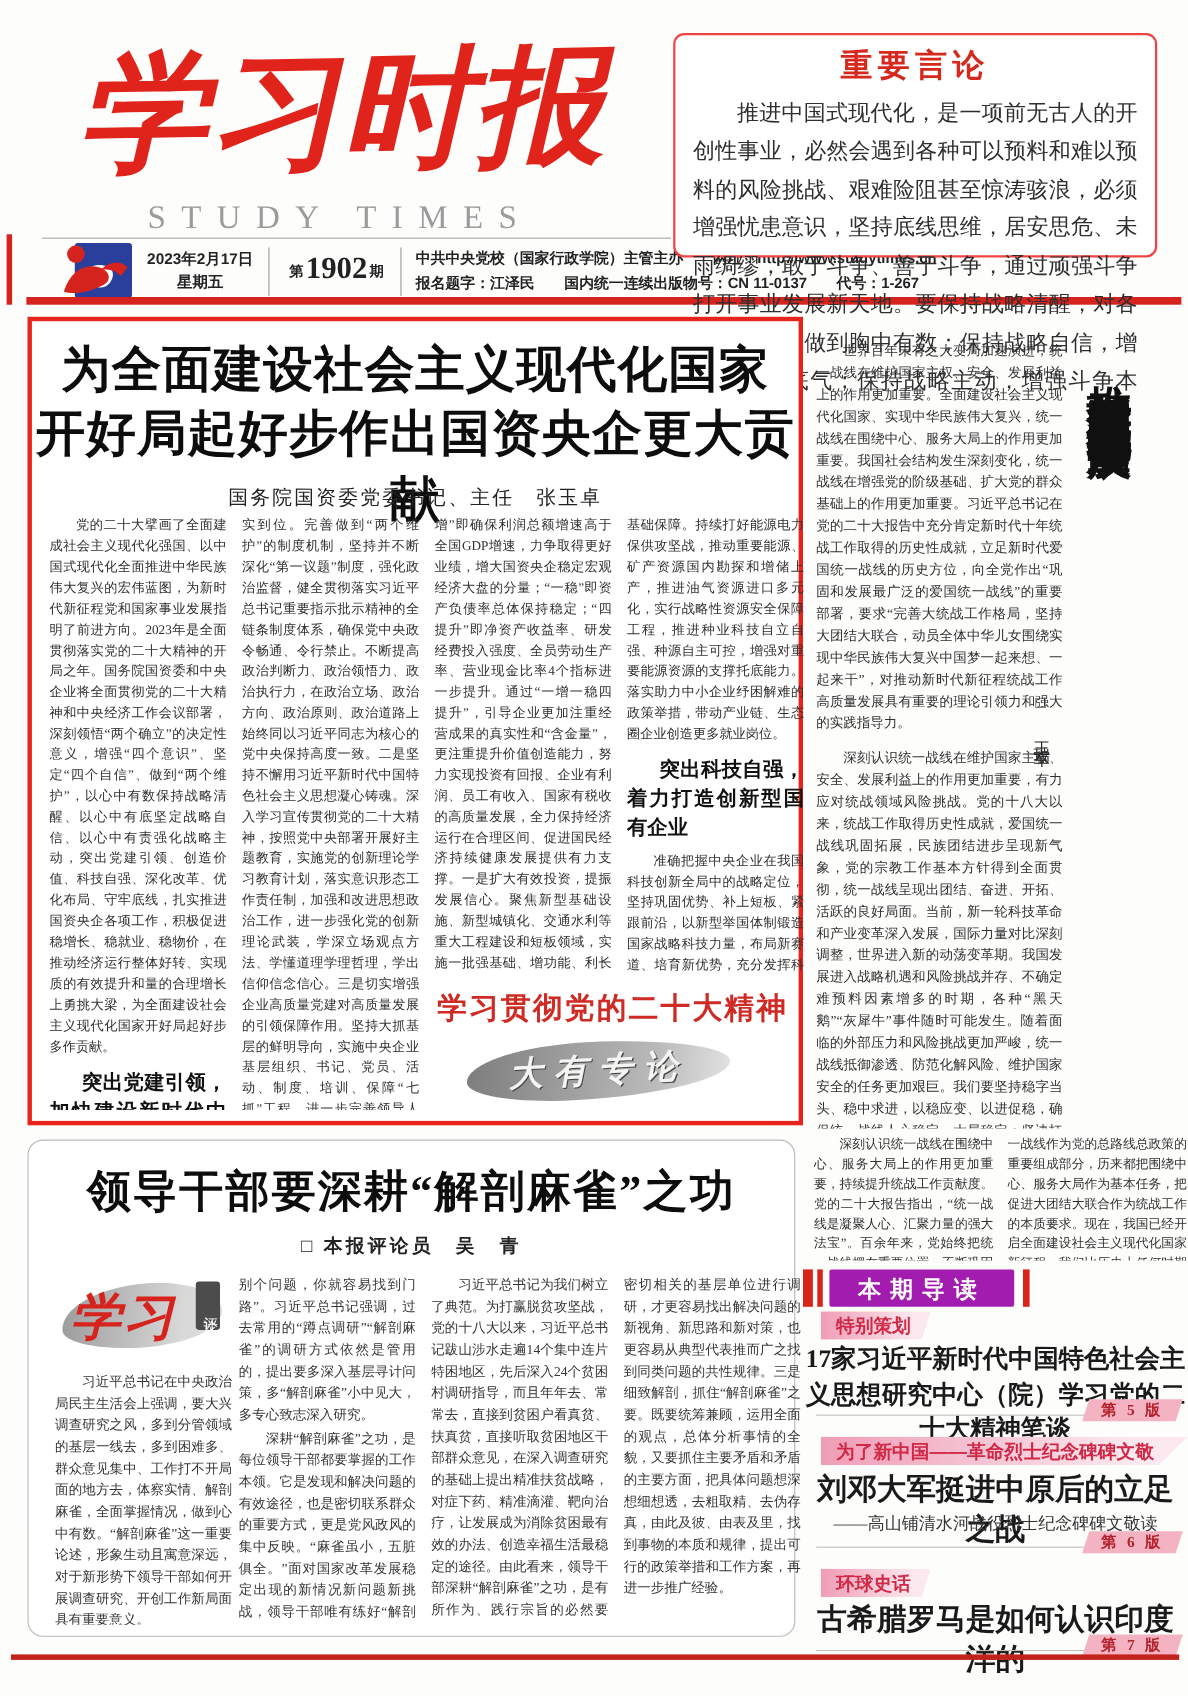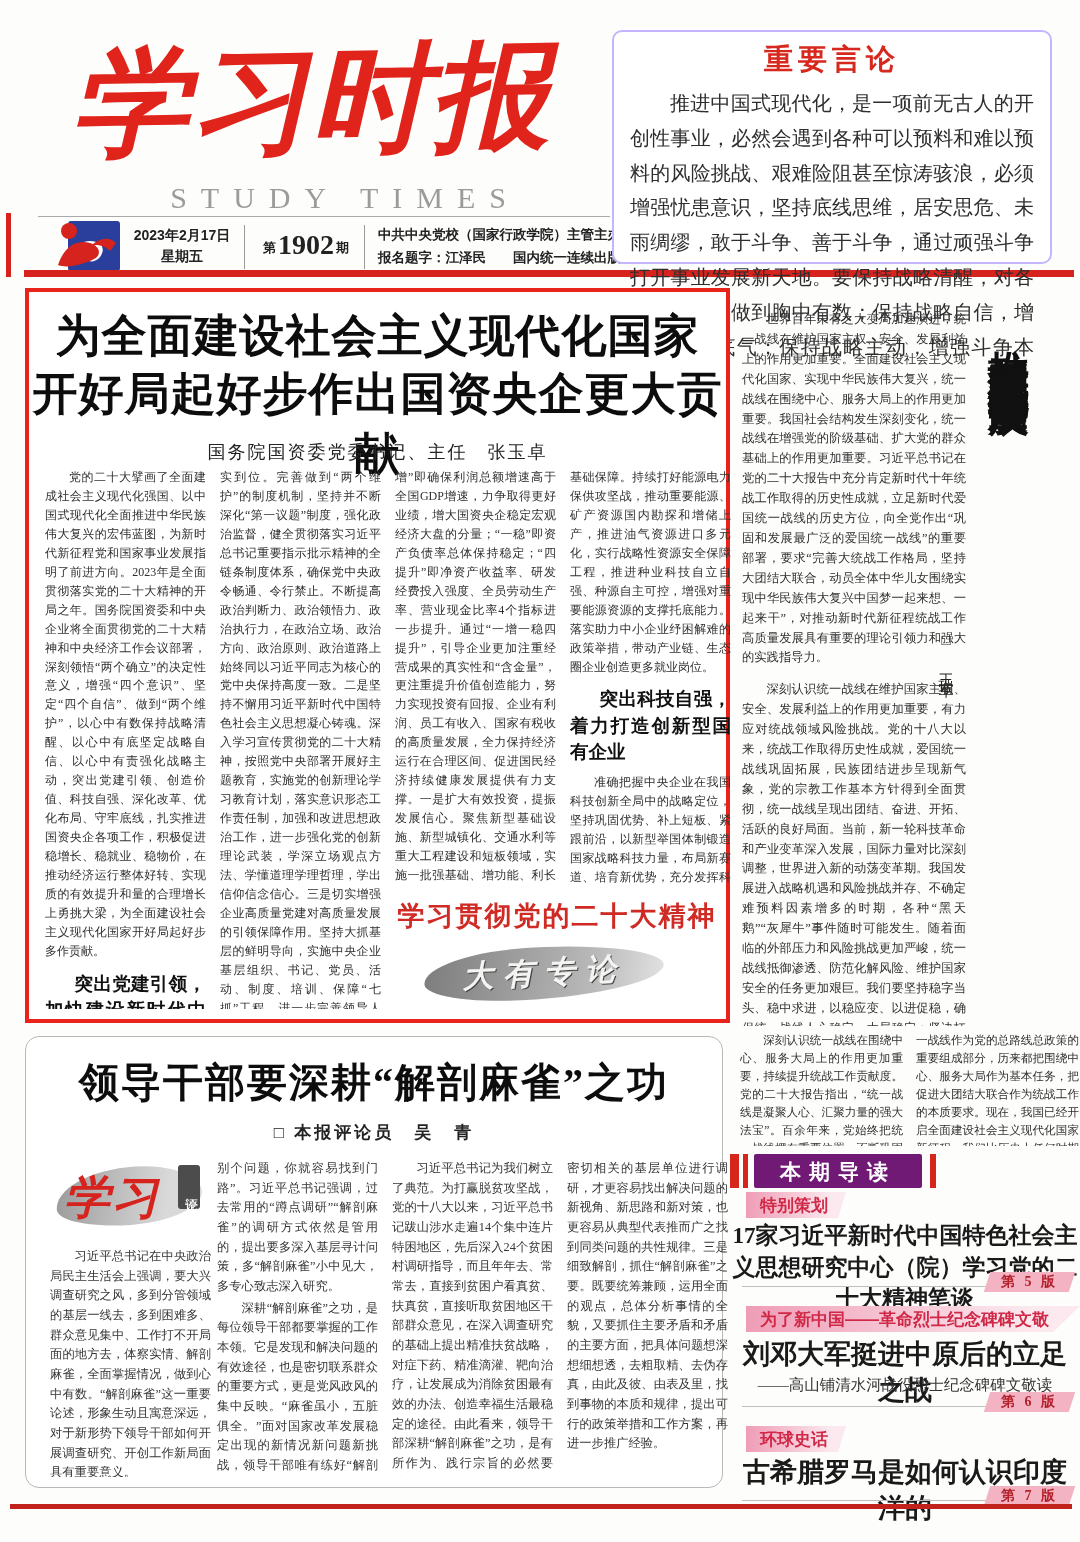--- a/index.html
+++ b/index.html
@@ -3,33 +3,33 @@
 <meta charset="utf-8">
 <style>
   html,body{margin:0;padding:0;background:#e9e9e9;}
   .page{position:relative;width:1080px;height:1542px;background:#fdfdfc;margin:0 auto;overflow:hidden;
         font-family:"Liberation Serif","DejaVu Serif",serif;color:#333;}
   .abs{position:absolute;}
   
   .masthead{left:58px;top:16px;width:505px;height:170px;display:flex;align-items:center;justify-content:center;
             font-family:"DejaVu Serif","Liberation Serif",serif;font-weight:bold;font-style:italic;
             font-size:118px;color:#e0241b;letter-spacing:2px;transform:rotate(-1deg);white-space:nowrap;}
-  .english{left:120px;top:181px;width:400px;text-align:right;font-size:30px;letter-spacing:14px;color:#9b9b9b;
+  .english{left:134px;top:181px;width:400px;text-align:left;font-size:30px;letter-spacing:14px;color:#9b9b9b;
            font-family:"Liberation Serif",serif;}
   .grayline{left:38px;top:216px;width:572px;height:1px;background:#a9a9a9;}
   .left-redbar{left:6px;top:213px;width:5px;height:64px;background:#d6231d;}
   .red-rule{left:24px;top:270px;width:1050px;height:7px;background:#d6231d;}
   .dateline{left:126px;top:223px;width:480px;height:46px;font-family:"Liberation Sans","DejaVu Sans",sans-serif;}
   .dateblock{position:absolute;left:0;top:2px;width:112px;text-align:center;font-size:14px;font-weight:bold;color:#222;line-height:1.5;}
   .vline{position:absolute;top:2px;width:1px;height:44px;background:#999;}
   .issue{position:absolute;left:128px;top:6px;width:104px;text-align:center;color:#222;font-size:13px;font-weight:bold;}
   .issue b{font-family:"Liberation Serif",serif;font-size:28px;font-weight:bold;vertical-align:-2px;padding:0 2px;}
   .pub{position:absolute;left:252px;top:1px;width:560px;font-size:13.5px;font-weight:bold;color:#222;line-height:1.7;white-space:nowrap;}
   
-  .remarks{left:612px;top:30px;width:440px;height:234px;border:2px solid #c4b5fd;border-radius:10px;background:#fff;
+  .remarks{left:612px;top:30px;width:440px;height:204px;border:2px solid #ef4444;border-radius:10px;background:#fff;
            padding:6px 16px;box-sizing:border-box;}
   .remarks-title{text-align:center;color:#d7281e;font-family:"Liberation Sans",sans-serif;font-weight:900;
                  font-size:29px;letter-spacing:5px;margin:2px 0 6px 0;}
   .remarks-text{font-size:20px;line-height:1.74;text-align:justify;color:#2e2e2e;text-indent:2em;
                 font-family:"Liberation Serif",serif;}
   
   .mainbox{left:25px;top:288px;width:705px;height:735px;border:4px solid #e8231c;background:#fff;box-sizing:border-box;}
   .m-h1{position:absolute;left:0;top:14px;width:100%;text-align:center;font-family:"Liberation Sans","DejaVu Sans",sans-serif;
         font-weight:900;font-size:45px;color:#0d0d0d;letter-spacing:1px;}
   .m-h2{top:72px;}
@@ -72,21 +72,21 @@
                  background:linear-gradient(100deg,#9a9a9a,#d9d9d9 75%);border-radius:55% 45% 50% 50%/65% 50% 50% 35%;transform:rotate(-4deg);}
   .xstamp .xi{position:absolute;left:14px;top:2px;font-family:"DejaVu Serif",serif;font-style:italic;font-weight:bold;
               font-size:46px;color:#d6231d;letter-spacing:2px;}
   .xstamp .seal{position:absolute;right:8px;top:6px;width:22px;height:44px;background:#4c4c4c;border-radius:3px;
                 color:#fff;font-size:13px;line-height:1.4;text-align:center;writing-mode:vertical-rl;letter-spacing:2px;padding-top:3px;box-sizing:border-box;}
   
   .digest{left:730px;top:1154px;width:350px;height:352px;}
   .dg-header{position:absolute;left:0;top:0;height:34px;display:flex;align-items:stretch;}
   .dg-bar1{width:9px;background:#d6261c;margin-right:4px;}
   .dg-bar2{width:5px;background:#d6261c;margin-right:6px;}
-  .dg-band{background:#701a75;color:#fff;font-family:Liberation Serif, serif;font-weight:900;font-size:21px;
+  .dg-band{background:#a21caf;color:#fff;font-family:Liberation Serif, serif;font-weight:900;font-size:21px;
            letter-spacing:8px;padding:4px 26px 0 26px;border-radius:2px;}
   .dg-bar3{width:6px;background:#d6261c;margin-left:8px;}
   .dg-label{position:absolute;left:16px;height:24px;background:linear-gradient(90deg,#ef9db6,#fbe9ef 85%);
             color:#d02846;font-family:"Liberation Sans",sans-serif;font-weight:bold;font-size:17px;
             padding:2px 18px 0 14px;clip-path:polygon(0 0,100% 0,92% 100%,0 100%);}
   .dg-h{position:absolute;left:2px;width:346px;text-align:center;font-family:"Liberation Serif",serif;
         font-weight:900;color:#1a1a1a;}
   .dg-sub{position:absolute;left:0;width:100%;text-align:center;font-size:15.5px;color:#333;}
   .dg-rule{position:absolute;left:12px;width:326px;border-bottom:1.5px solid #bfbfbf;}
   .dg-page{position:absolute;right:8px;background:#f3b3c3;color:#b3212b;font-size:14px;font-weight:bold;

